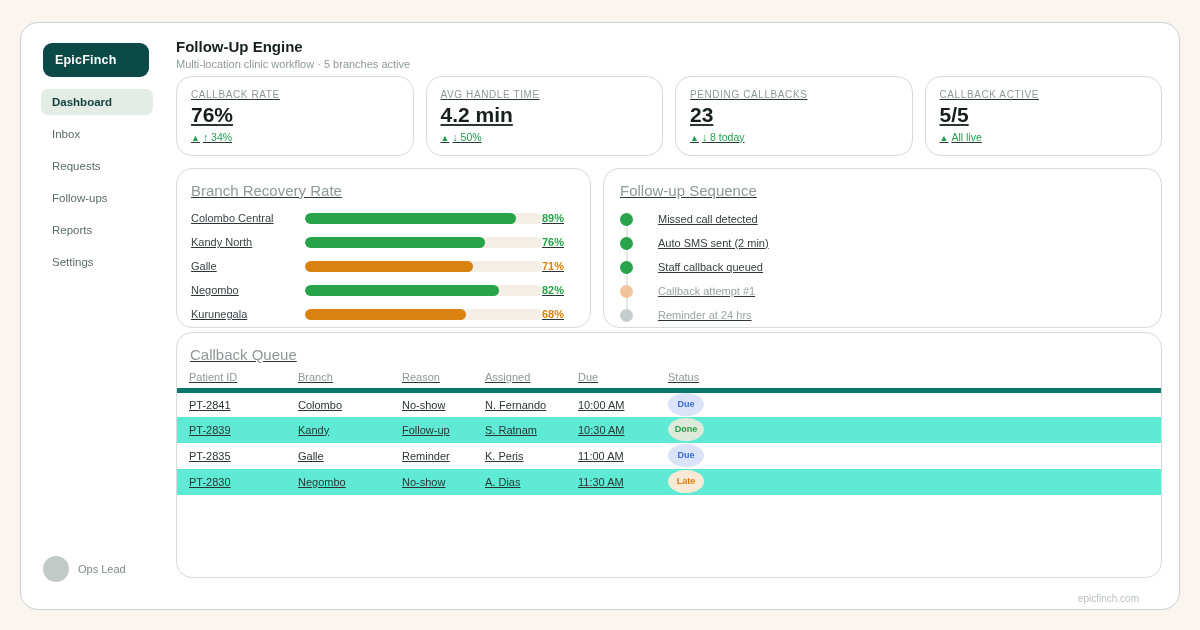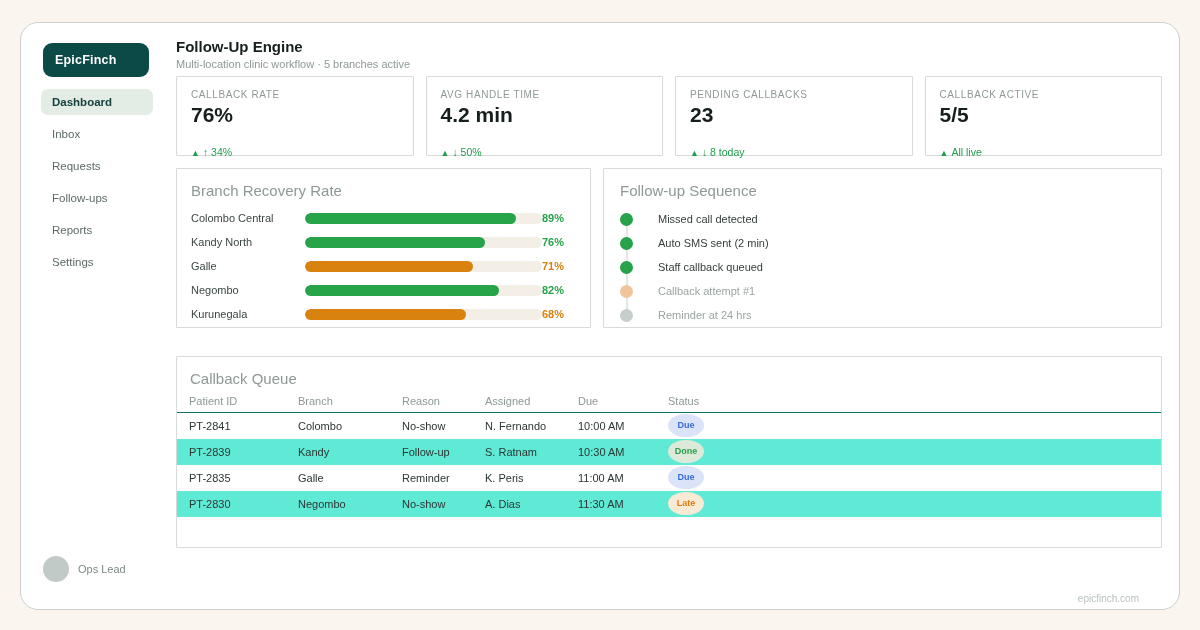--- a/index.html
+++ b/index.html
@@ -32,55 +32,55 @@
     position:absolute; left:2px; top:513px;
     display:flex; align-items:center; cursor:pointer;
   }
   .avatar { width:26px; height:26px; border-radius:50%; background:#c2cac8; }
   .user-name { margin-left:9px; font-size:11px; color:#7d8a88; }
   
   .main { position:absolute; left:155px; top:16px; width:986px; }
   .page-title { font-size:15px; line-height:16px; font-weight:bold; color:#18201f; }
   .page-subtitle { margin-top:3px; font-size:11px; line-height:13px; color:#8e9997; }
   .panel, .kpi-card {
-    background:#ffffff; border:1px solid #d6dbd8; border-radius:1px;
+    background:#ffffff; border:1px solid #d6dbd8; border-radius:16px;text-decoration:underline;
   }
   .panel-title { font-size:15px; color:#8e9997; }
   
   .kpi-row { display:flex; gap:12px; margin-top:5px; }
   .kpi-card { flex:1; height:80px; padding:12px 14px; }
   .kpi-label { font-size:10px; letter-spacing:0.6px; color:#8e9997; }
   .kpi-value { margin-top:3px; font-size:21px; font-weight:bold; color:#161f1e; }
-  .kpi-delta { margin-top:19px; font-size:10.5px; color:#1f9e4d; }
+  .kpi-delta { margin-top:4px; font-size:10.5px; color:#1f9e4d; }
   .kpi-delta .tri { font-size:9px; margin-right:3px; }
   
   .mid-row { display:flex; gap:12px; margin-top:12px; }
   .recovery-panel { width:415px; height:160px; padding:13px 14px; }
   .sequence-panel { flex:1; height:160px; padding:13px 16px; }
   .bar-row { display:flex; align-items:center; height:24px; }
   .bar-rows { margin-top:7px; }
   .bar-label { width:114px; font-size:11px; color:#3c4745; }
   .bar-track { flex:1; height:11px; background:#f4efe6; border-radius:6px; position:relative; overflow:hidden; }
   .bar-fill { position:absolute; left:0; top:0; height:100%; border-radius:6px; }
   .bar-value { width:34px; margin-left:0; font-size:11px; font-weight:bold; }
   .seq-steps { position:relative; margin-top:8px; }
   .seq-steps::before {
     content:""; position:absolute; left:5.5px; top:12px; bottom:12px; width:2px; background:#e3e7e5;
   }
   .seq-step { position:relative; display:flex; align-items:center; height:24px;gap:15px; }
   .seq-dot { width:13px; height:13px; border-radius:50%; margin-right:10px; position:relative; z-index:1; }
   .seq-label { font-size:11px; color:#343e3c; }
   .seq-step.muted .seq-label { color:#9aa4a2; }
   
-  .queue-panel { margin-top:28px; height:192px; padding:13px 0 0; }
+  .queue-panel { margin-top:4px; height:246px; padding:13px 0 0; }
   .queue-panel .panel-title { padding-left:13px; }
   table { width:100%; border-collapse:collapse; margin-top:6px; font-size:11px; table-layout:fixed; }
   th {
     text-align:left; font-weight:normal; color:#8d9997; font-size:11px;
-    padding:2px 0 5px; border-bottom:1px solid #0f766e;
+    padding:2px 0 5px; border-bottom:5px solid #0f766e;
   }
   th:first-child, td:first-child { padding-left:12px; }
   td { padding:0; height:26px; color:#2c3635; }
   tr.alt td { background:#5eead4; }
   .status-badge {
     display:inline-block; width:36px; height:23px; line-height:23px;
     border-radius:50%; text-align:center; font-size:9px; font-weight:bold;
   }
   .status-blue   { background:#dbe3f8; color:#3a6cd2; }
   .status-green  { background:#ddead9; color:#279e4d; }

